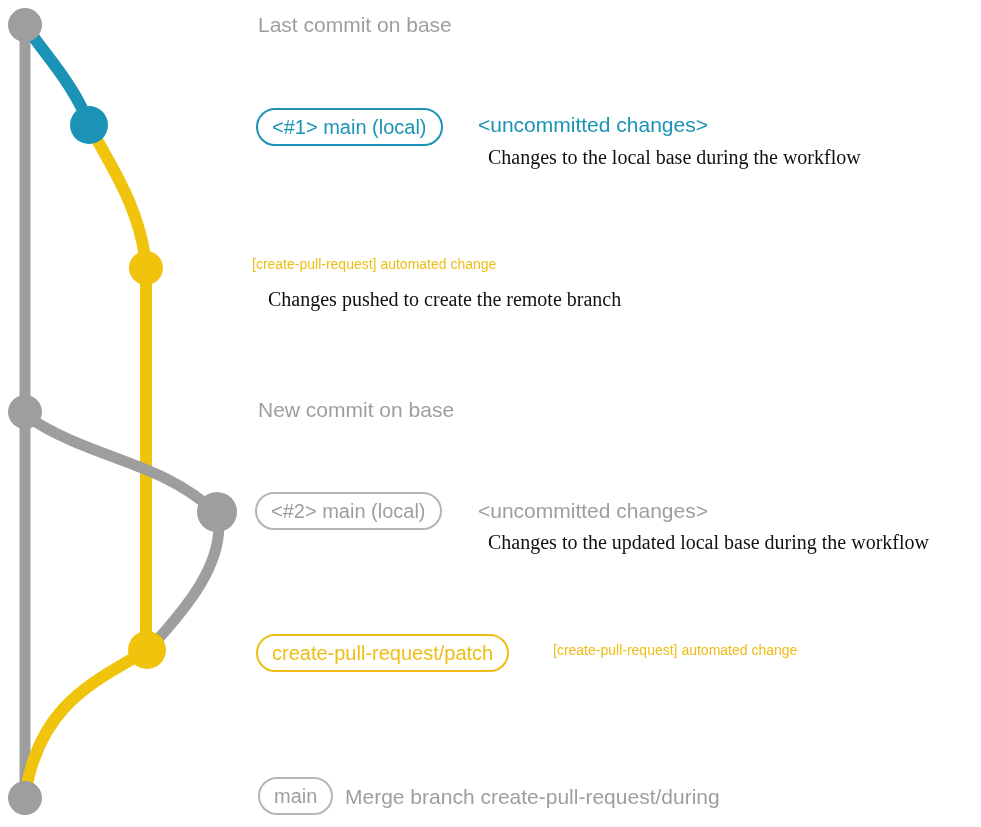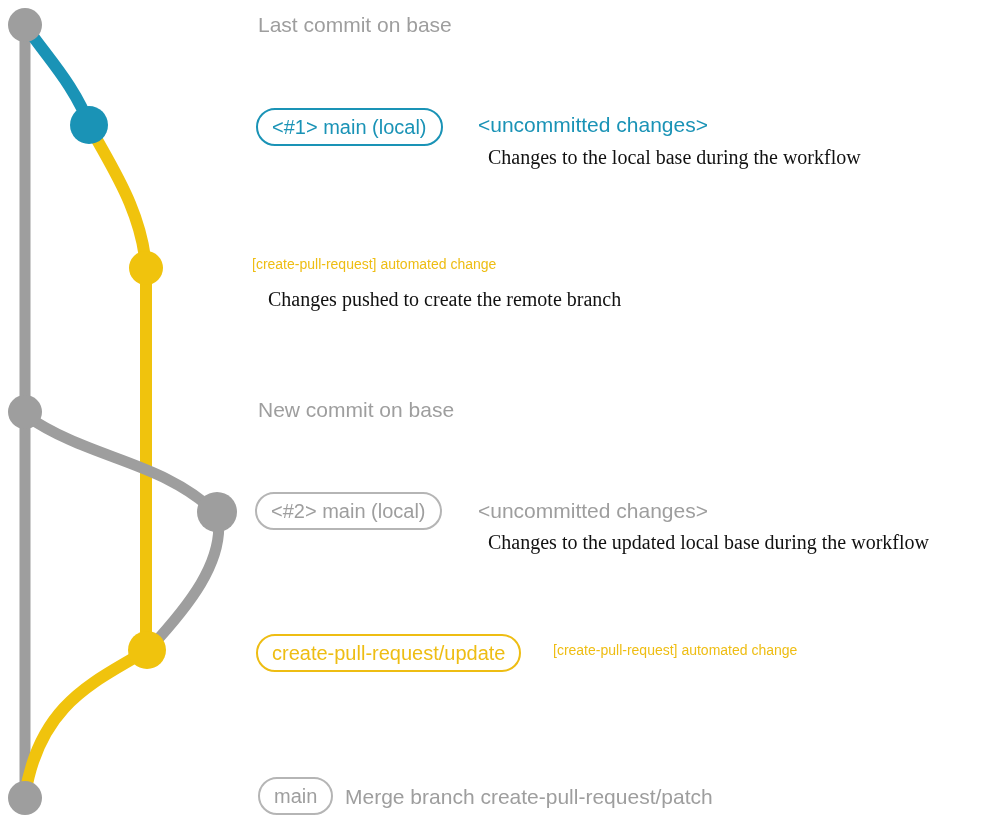--- a/index.html
+++ b/index.html
@@ -98,22 +98,22 @@
 
   <div class="lbl desc pos-desc2">Changes pushed to create the remote branch</div>
 
   <div class="pill pill-gray pos-pill2">
     <span>&lt;#2&gt; main (local)</span>
   </div>
   <div class="lbl msg-gray pos-msg3">&lt;uncommitted changes&gt;</div>
   <div class="lbl desc pos-desc3">Changes to the updated local base during the workflow</div>
 
   <div class="pill pill-yellow pos-pill3">
-    <span>create-pull-request/update</span>
+    <span>create-pull-request/patch</span>
   </div>
   <div class="lbl msg-yellow pos-msg4">[create-pull-request] automated change</div>
 
   <div class="pill pill-gray pos-pill4">
     <span>main</span>
   </div>
-  <div class="lbl msg-gray pos-msg5">Merge branch create-pull-request/patch</div>
+  <div class="lbl msg-gray pos-msg5">Merge branch create-pull-request/during</div>
 
 </div>
 
 </body></html>

